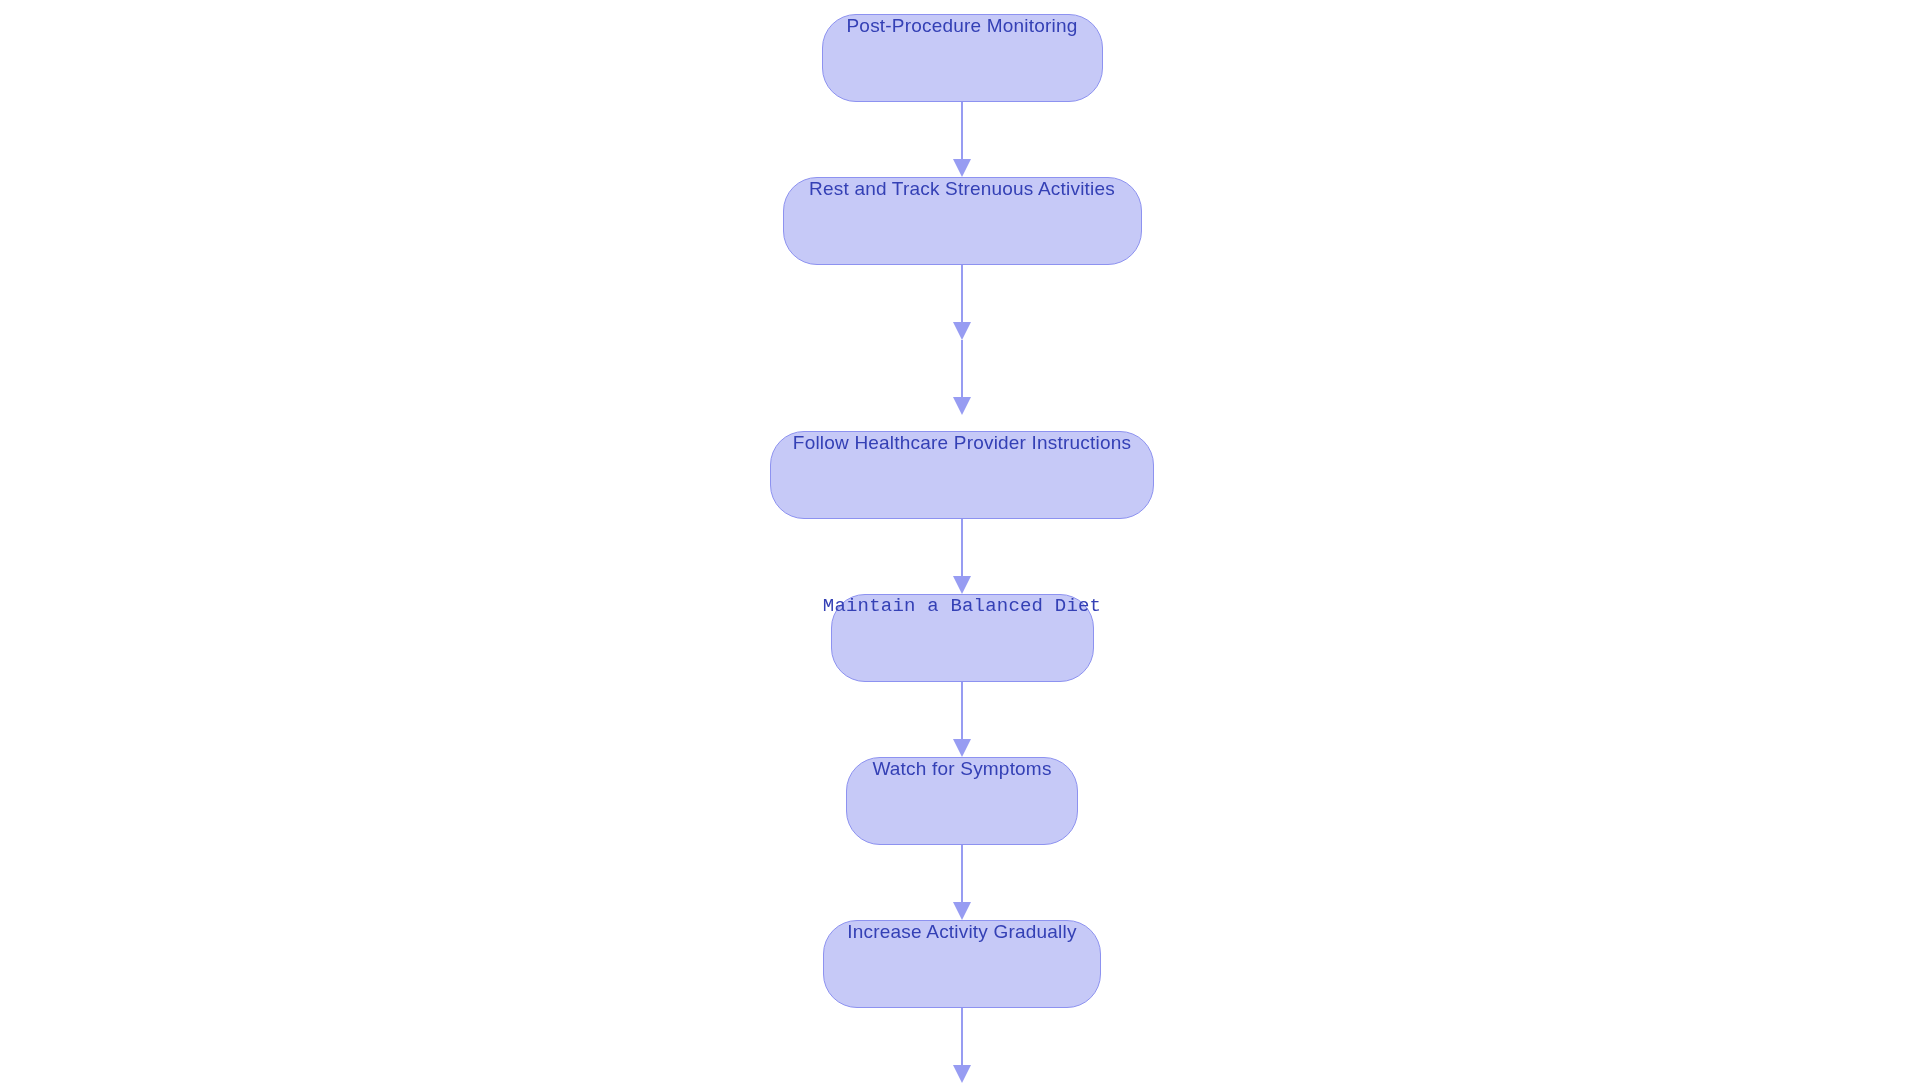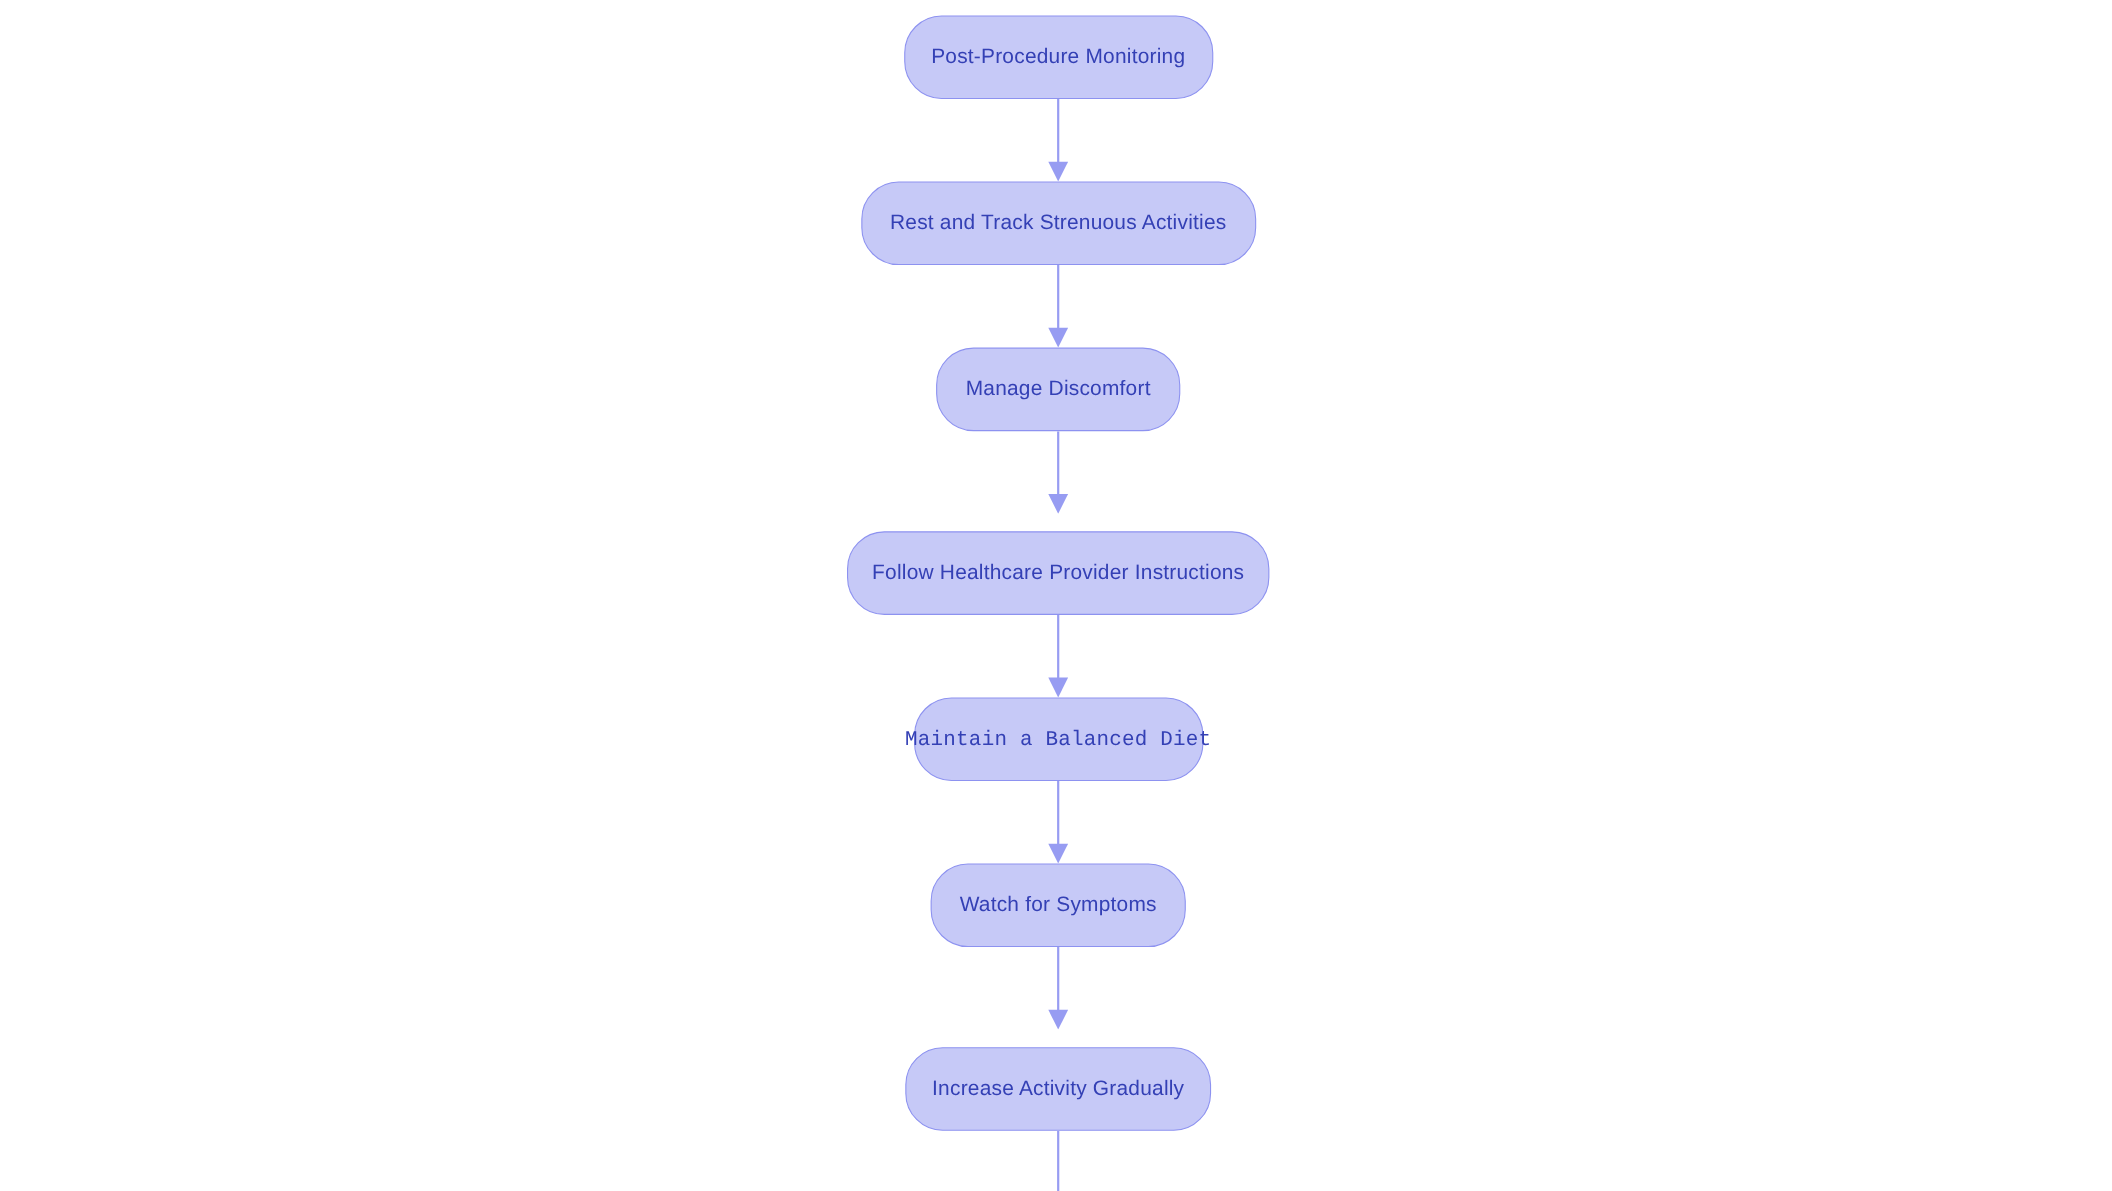--- a/index.html
+++ b/index.html
@@ -19,26 +19,25 @@
     position: absolute;
     top: 14px;
     left: 2px;
     width: 1920px;
     display: flex;
     flex-direction: column;
     align-items: center;
   }
   .node {
     box-sizing: border-box;
-    height: 76px;
+    height: 88px;
     border-radius: 34px;
     background: var(--node-fill, #c6c9f7);
     border: 1px solid var(--node-border, #8d92f0);
     display: flex;
-    align-items: center;
     justify-content: center;
     flex: 0 0 auto;
   }
   .node-label {
     font-size: 19px;
     font-weight: 500;
     letter-spacing: 0.2px;
     color: var(--node-text, #3440b5);
     white-space: nowrap;
   }
@@ -70,23 +69,20 @@
 
   <div class="node" style="width: 359px;">
     <span class="node-label">Rest and Track Strenuous Activities</span>
   </div>
 
   <svg class="connector" width="24" height="75" viewBox="0 0 24 75" aria-hidden="true">
     <line x1="12" y1="0" x2="12" y2="58"></line>
     <polygon points="3,57 21,57 12,75"></polygon>
   </svg>
 
-  <div class="node" style="width: 222px;">
-    <span class="node-label">Manage Discomfort</span>
-  </div>
 
   <svg class="connector" width="24" height="75" viewBox="0 0 24 75" aria-hidden="true">
     <line x1="12" y1="0" x2="12" y2="58"></line>
     <polygon points="3,57 21,57 12,75"></polygon>
   </svg>
 
   <div class="node" style="width: 384px; margin-top: 16px;">
     <span class="node-label">Follow Healthcare Provider Instructions</span>
   </div>
 
@@ -106,21 +102,21 @@
 
   <div class="node" style="width: 232px;">
     <span class="node-label">Watch for Symptoms</span>
   </div>
 
   <svg class="connector" width="24" height="75" viewBox="0 0 24 75" aria-hidden="true">
     <line x1="12" y1="0" x2="12" y2="58"></line>
     <polygon points="3,57 21,57 12,75"></polygon>
   </svg>
 
-  <div class="node" style="width: 278px; margin-top: 16px;">
+  <div class="node" style="width: 278px;">
     <span class="node-label">Increase Activity Gradually</span>
   </div>
 
   <svg class="connector" width="24" height="75" viewBox="0 0 24 75" aria-hidden="true">
     <line x1="12" y1="0" x2="12" y2="58"></line>
     <polygon points="3,57 21,57 12,75"></polygon>
   </svg>
 
 </div>
 </div>

